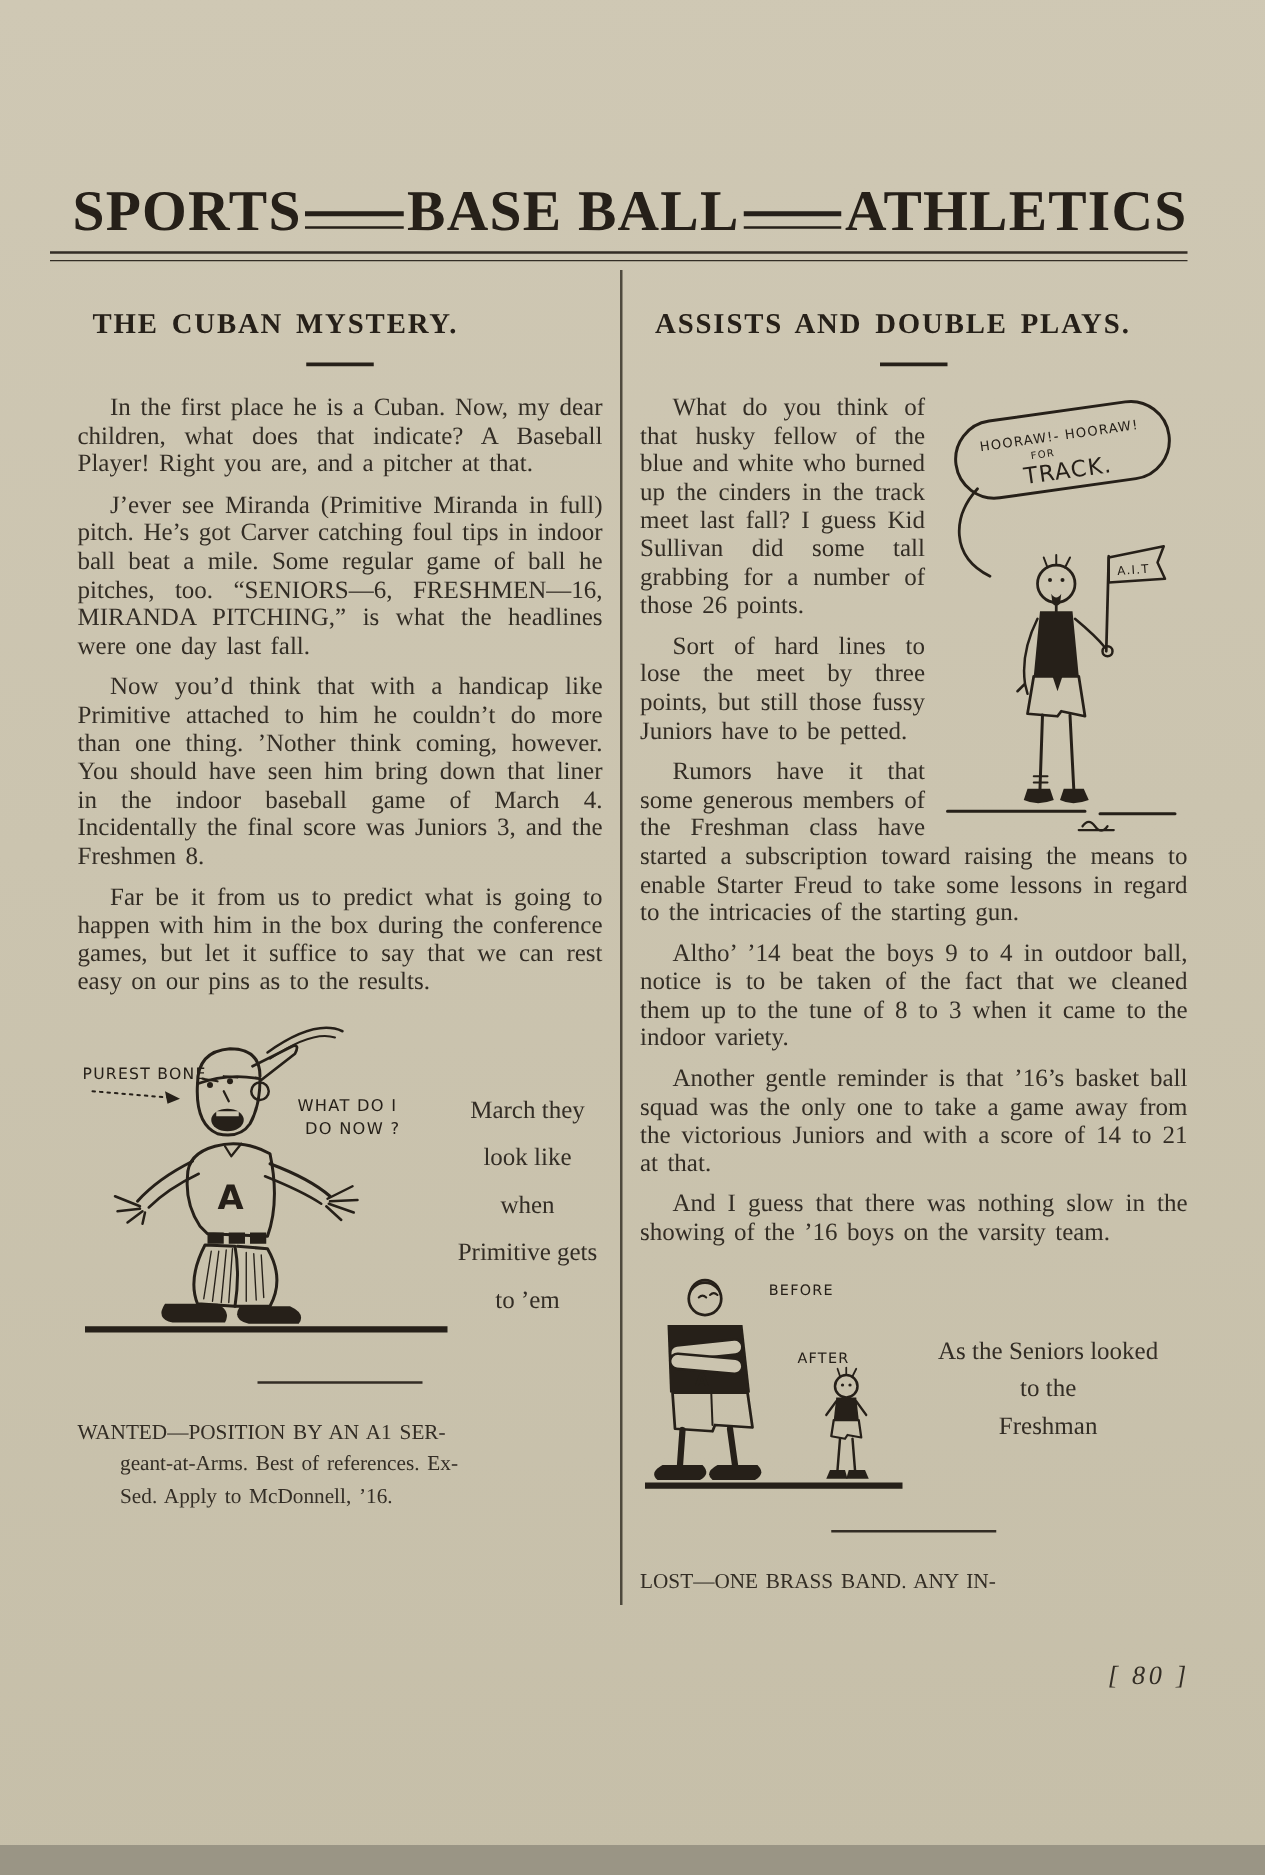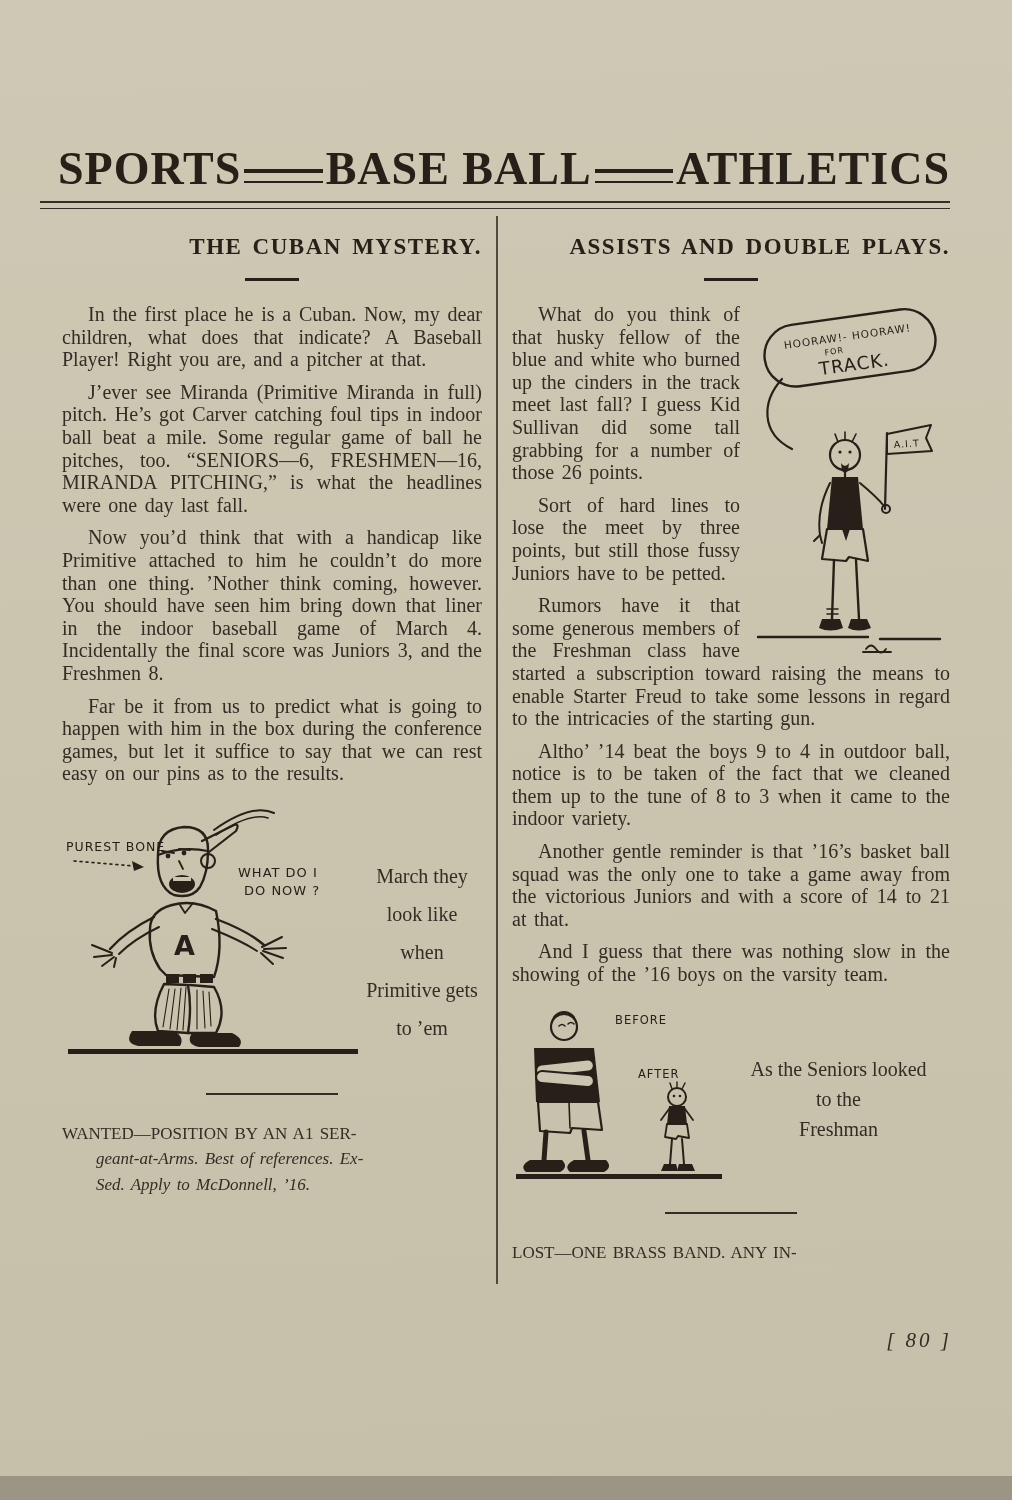--- a/index.html
+++ b/index.html
@@ -29,21 +29,21 @@
   }
   .vdivider{
     position:absolute; left:496px; top:216px; width:2px; height:1068px;
     background:rgba(48,42,33,.8);
   }
   
   .col{position:absolute; top:234px;}
   .col-left{left:62px; width:420px;}
   .col-right{left:512px; width:438px;}
   .col h2{
-    margin:0; text-align:right; font-size:23px; letter-spacing:1.5px;
+    margin:12px; text-align:left; font-size:23px; letter-spacing:1.5px;
     word-spacing:3px; color:var(--ink-dark); font-weight:bold;
   }
   .head-rule{width:54px; height:3px; background:var(--ink-dark); margin:18px auto 22px;}
   .col p{
     margin:0 0 10px 0; text-indent:26px; text-align:justify;
     font-size:20px; line-height:22.6px; word-spacing:2.5px;
   }
   .runner-float{float:right; width:200px; height:352px; margin:0 0 6px 10px;}
   
   .cartoon1{position:relative; height:264px; margin-top:14px;}
@@ -54,21 +54,21 @@
   .cartoon2{display:flex; align-items:flex-start; margin:16px 0 4px;}
   .caption2{flex:1; padding-top:52px; text-align:center; font-size:20px; line-height:30px;}
   .hand{font-family:"DejaVu Sans",sans-serif; letter-spacing:1px; fill:var(--ink-dark);}
   .blockletter{font-family:"DejaVu Sans",sans-serif; font-weight:bold; fill:var(--ink-dark);}
   .ink-stroke{stroke:var(--ink-dark); fill:none; stroke-linecap:round; stroke-linejoin:round;}
   .ink-fill{fill:var(--ink-dark); stroke:none;}
   .paper-fill{fill:var(--paper); stroke:var(--ink-dark);}
   
   .sec-rule{width:132px; height:2px; background:var(--ink); margin:30px auto 26px;}
   .ad{font-size:17px; line-height:25.5px; word-spacing:2px;}
-  .ad-line.indent{padding-left:34px;font-style:italic;}
+  .ad-line.indent{padding-left:34px;}
   .pageno{
     position:absolute; right:60px; top:1328px; font-size:21px;
     font-style:italic; letter-spacing:3px;
   }
 </style>
 </head>
 <body>
 
 <div class="page">
 

